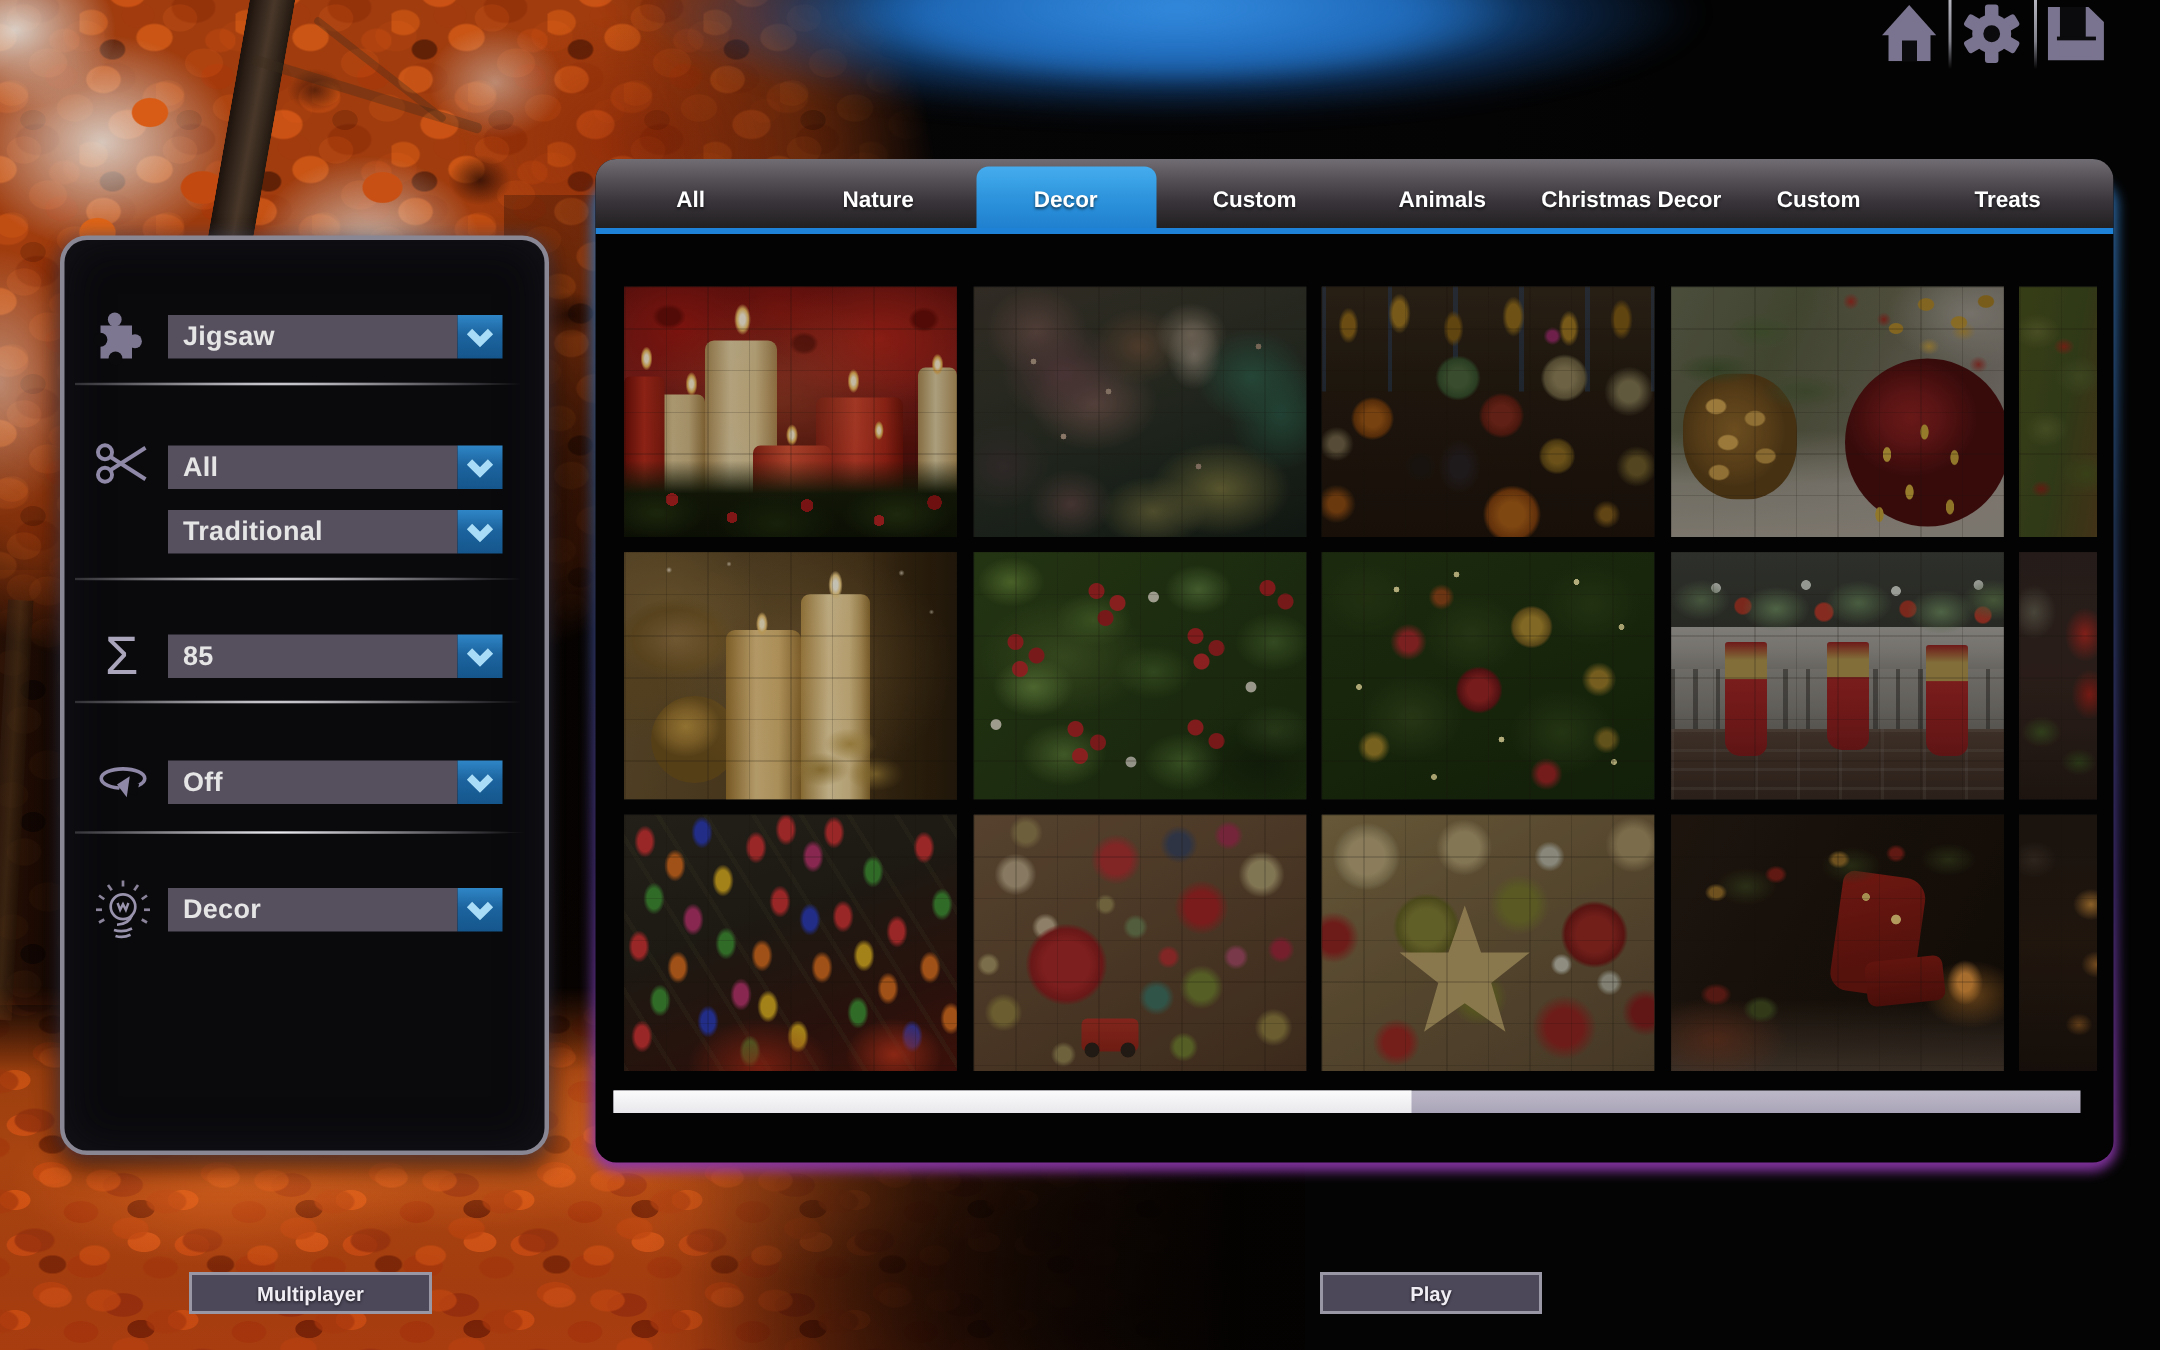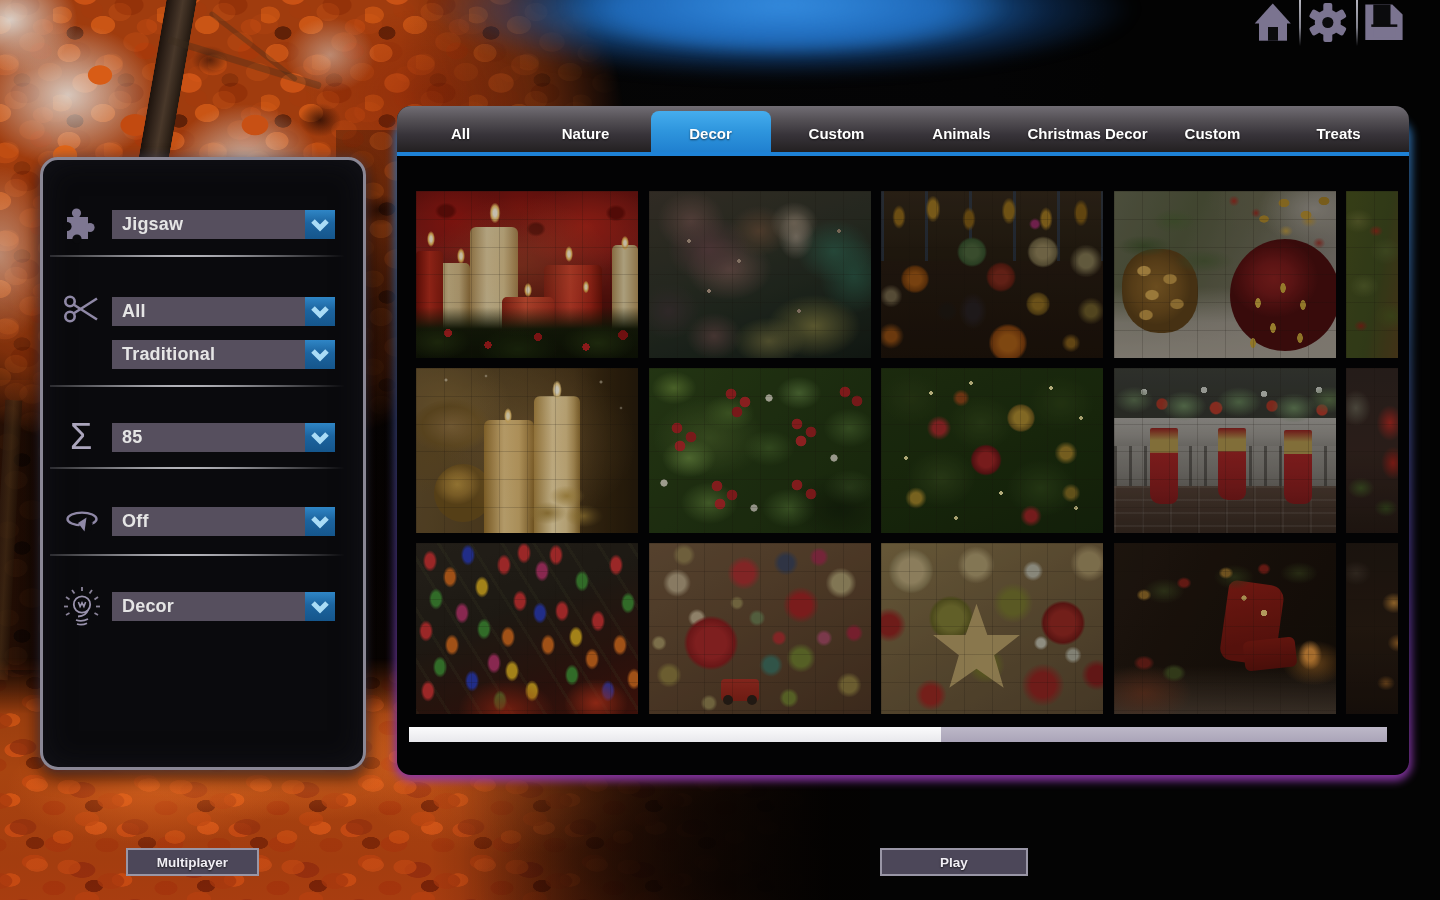--- a/index.html
+++ b/index.html
@@ -678,15 +678,15 @@
         radial-gradient(14px 12px at 52px 100px,rgba(200,130,50,.7),rgba(200,130,50,0) 75%),
         radial-gradient(12px 10px at 40px 140px,rgba(190,120,45,.6),rgba(190,120,45,0) 75%),
         radial-gradient(20px 16px at 10px 30px,#3a3026 0%,rgba(58,48,38,0) 75%),
         linear-gradient(180deg,#201812 0%,#281c12 50%,#1a120c 100%)"></div>
     </div>
 
     <div id="sbar"></div>
     <div id="sthumb"></div>
   </div>
 
-  <div class="btn" style="left:126px;top:848px;width:133px">Multiplayer</div>
+  <div class="btn" style="left:126px;top:848px;width:162px">Multiplayer</div>
   <div class="btn" style="left:880px;top:848px;width:148px">Play</div>
 </div>
 
 </body></html>

